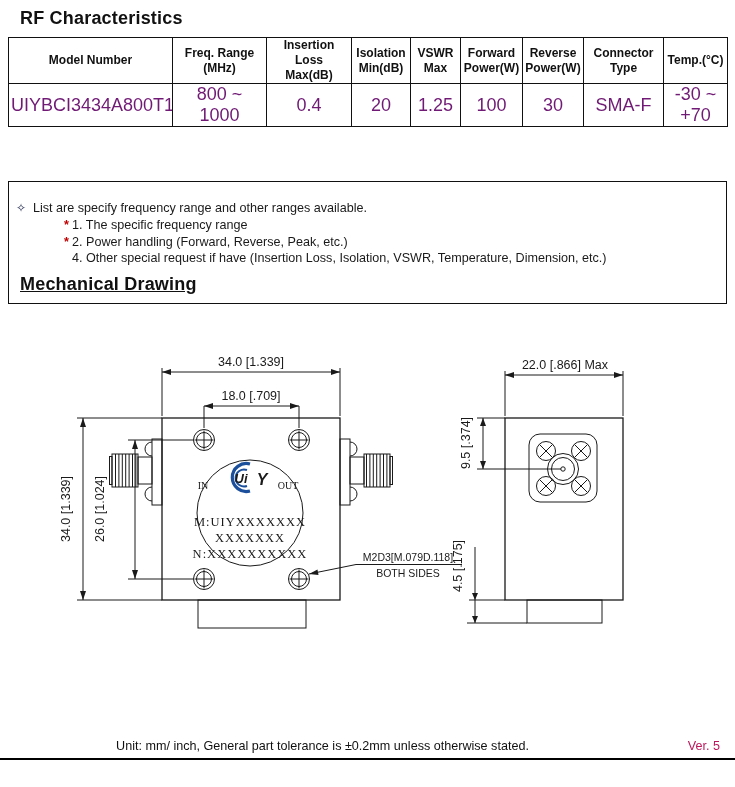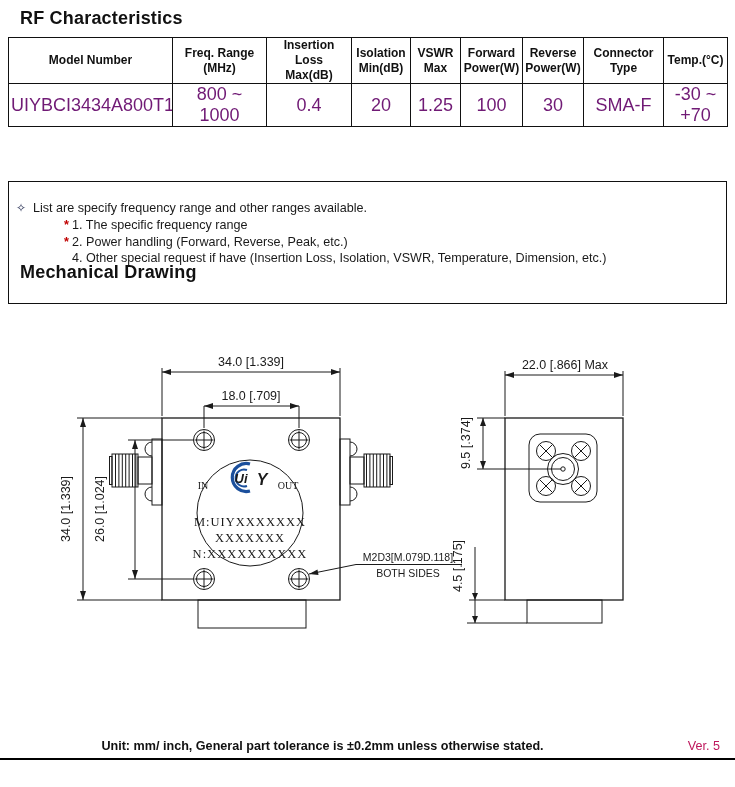--- a/index.html
+++ b/index.html
@@ -5,21 +5,21 @@
   html,body{margin:0;padding:0;background:#fff;}
   .page{
     position:relative;width:735px;height:787px;background:#fff;
     font-family:"Liberation Sans",sans-serif;color:#1a1a1a;overflow:hidden;
   }
   .h-title{
     position:absolute;left:20px;margin:0;font-size:18px;font-weight:bold;color:#111;
     letter-spacing:.2px;
   }
   #rf-title{top:8px;}
-  #mech-title{top:262px;}
+  #mech-title{top:274px;text-decoration:underline;}
   
   table.rf{
     position:absolute;left:8px;top:37px;border-collapse:collapse;table-layout:fixed;
     width:719px;
   }
   table.rf th,table.rf td{
     border:1px solid #111;text-align:center;vertical-align:middle;padding:0 2px;
     overflow:hidden;
   }
   table.rf th{font-size:12px;font-weight:bold;height:36px;white-space:pre-line;line-height:1.25;color:#111;}
@@ -31,21 +31,21 @@
     box-sizing:content-box;
     margin-top:40px;
   }
   .note-line{white-space:nowrap;}
   .note-line .bullet{display:inline-block;width:24px;text-align:center;color:#3b4263;font-size:12px;}
   .note-line .star{color:#c00000;font-weight:bold;}
   .note-sub{padding-left:55px;}
   .note-sub .star{display:inline-block;width:8px;color:#c00000;font-weight:bold;}
   
   .footer-note{
-    position:absolute;left:0;top:739px;width:645px;text-align:center;font-size:12.6px;color:#111;font-weight:bold;
+    position:absolute;left:0;top:739px;width:645px;text-align:center;font-size:12.6px;color:#111;
   }
   .footer-ver{position:absolute;right:15px;top:739px;font-size:12.6px;color:#be185d;}
   .footer-rule{position:absolute;left:0;top:758px;width:735px;border-top:2.5px solid #000;}
   
   svg.mech{position:absolute;left:0;top:0;}
   svg.mech text{fill:#1a1a1a;}
   .dimtxt{font-family:"Liberation Sans",sans-serif;font-size:12.5px;}
   .sertxt{font-family:"Liberation Serif",serif;}
 </style>
 </head>

